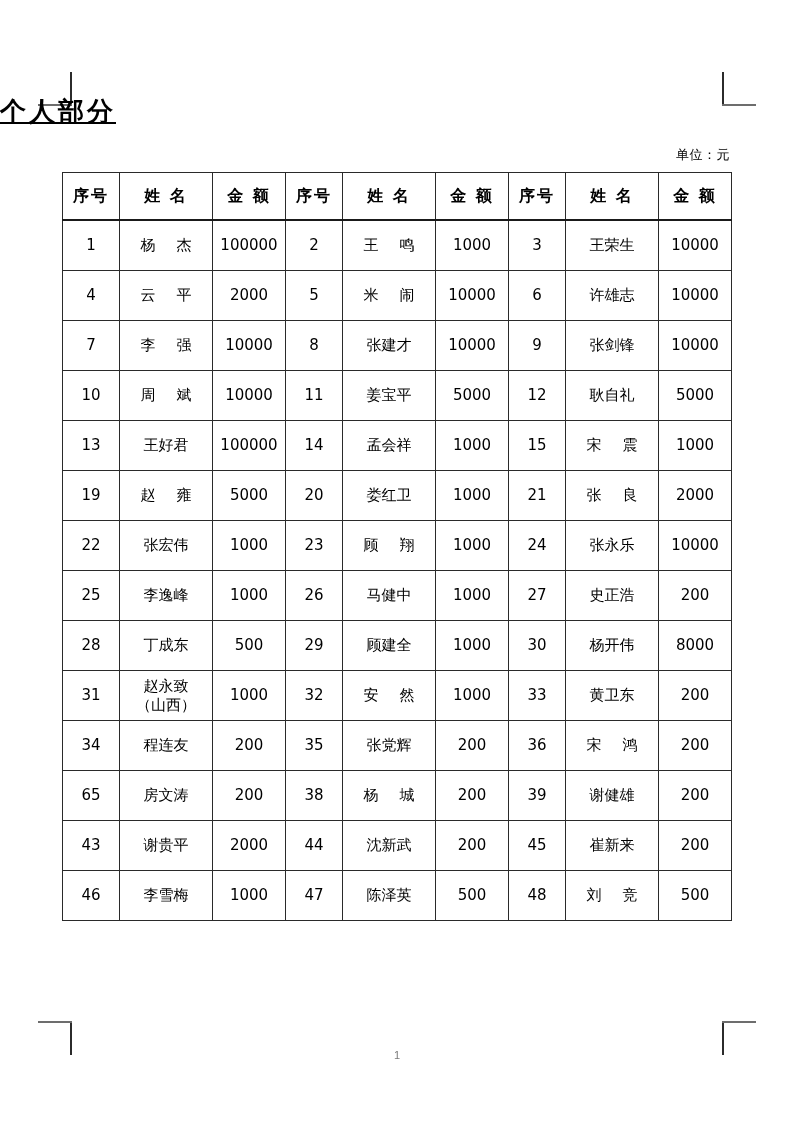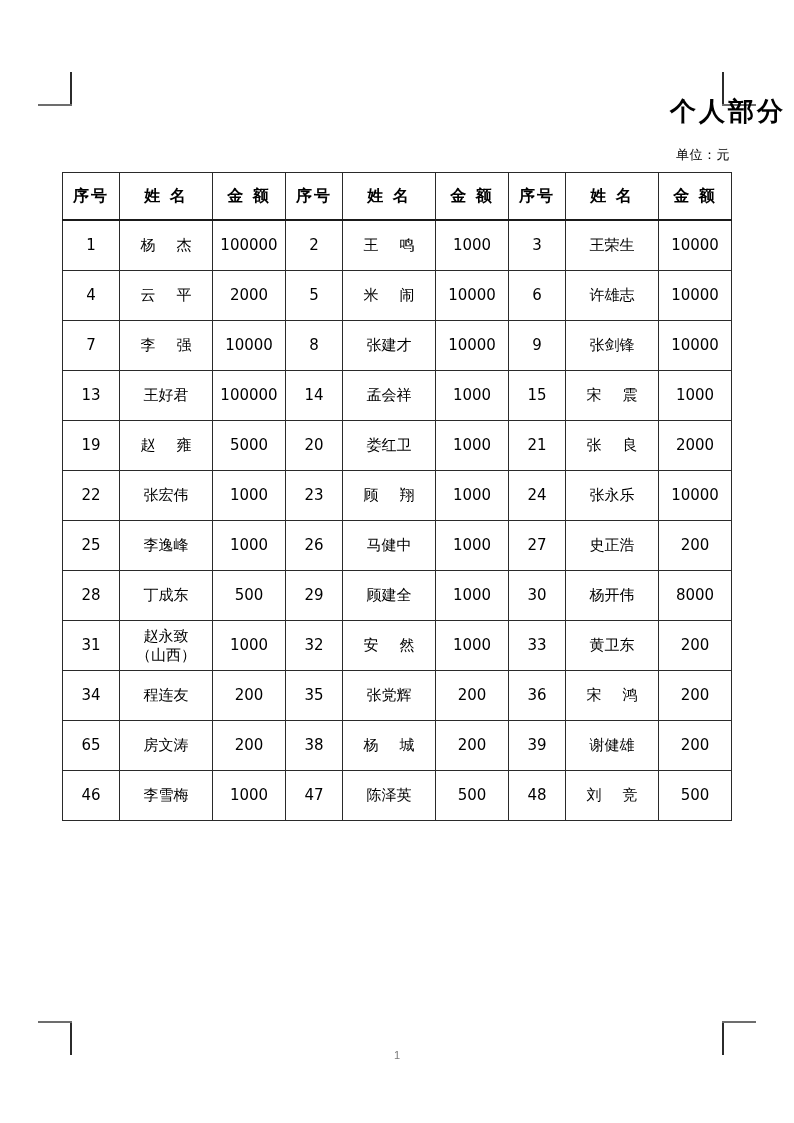--- a/index.html
+++ b/index.html
@@ -47,27 +47,28 @@
   .crop-bl .h { left: 0; top: 0; }
 
   .crop-br { right: 38px; bottom: 68px; }
   .crop-br .v { left: 0; bottom: 0; }
   .crop-br .h { right: 0; top: 0; }
 
   
   .doc-title {
     position: absolute;
     left: 0;
-    right: 8px;
+    right: 0;
     top: 94px;
-    text-align: right;
+    text-align: left;
     font-size: 26px;
     font-weight: bold;
     letter-spacing: 3px;
     font-family: "DejaVu Sans", "Liberation Sans", sans-serif;
+    text-decoration: underline;
   }
 
   
   .unit-note {
     position: absolute;
     right: 64px;
     top: 146px;
     font-size: 13px;
     letter-spacing: 0.5px;
     font-family: "DejaVu Sans", "Liberation Sans", sans-serif;
@@ -216,20 +217,31 @@
             <td class="cell-name spaced">李 强</td>
             <td class="cell-num">10000</td>
             <td class="cell-num">8</td>
             <td class="cell-name">张建才</td>
             <td class="cell-num">10000</td>
             <td class="cell-num">9</td>
             <td class="cell-name">张剑锋</td>
             <td class="cell-num">10000</td>
           </tr>
           <tr>
+            <td class="cell-num">10</td>
+            <td class="cell-name spaced">周 斌</td>
+            <td class="cell-num">10000</td>
+            <td class="cell-num">11</td>
+            <td class="cell-name">姜宝平</td>
+            <td class="cell-num">5000</td>
+            <td class="cell-num">12</td>
+            <td class="cell-name">耿自礼</td>
+            <td class="cell-num">5000</td>
+          </tr>
+          <tr>
             <td class="cell-num">13</td>
             <td class="cell-name">王好君</td>
             <td class="cell-num">100000</td>
             <td class="cell-num">14</td>
             <td class="cell-name">孟会祥</td>
             <td class="cell-num">1000</td>
             <td class="cell-num">15</td>
             <td class="cell-name spaced">宋 震</td>
             <td class="cell-num">1000</td>
           </tr>
@@ -302,20 +314,31 @@
           </tr>
           <tr>
             <td class="cell-num">65</td>
             <td class="cell-name">房文涛</td>
             <td class="cell-num">200</td>
             <td class="cell-num">38</td>
             <td class="cell-name spaced">杨 城</td>
             <td class="cell-num">200</td>
             <td class="cell-num">39</td>
             <td class="cell-name">谢健雄</td>
+            <td class="cell-num">200</td>
+          </tr>
+          <tr>
+            <td class="cell-num">43</td>
+            <td class="cell-name">谢贵平</td>
+            <td class="cell-num">2000</td>
+            <td class="cell-num">44</td>
+            <td class="cell-name">沈新武</td>
+            <td class="cell-num">200</td>
+            <td class="cell-num">45</td>
+            <td class="cell-name">崔新来</td>
             <td class="cell-num">200</td>
           </tr>
           <tr>
             <td class="cell-num">46</td>
             <td class="cell-name">李雪梅</td>
             <td class="cell-num">1000</td>
             <td class="cell-num">47</td>
             <td class="cell-name">陈泽英</td>
             <td class="cell-num">500</td>
             <td class="cell-num">48</td>

